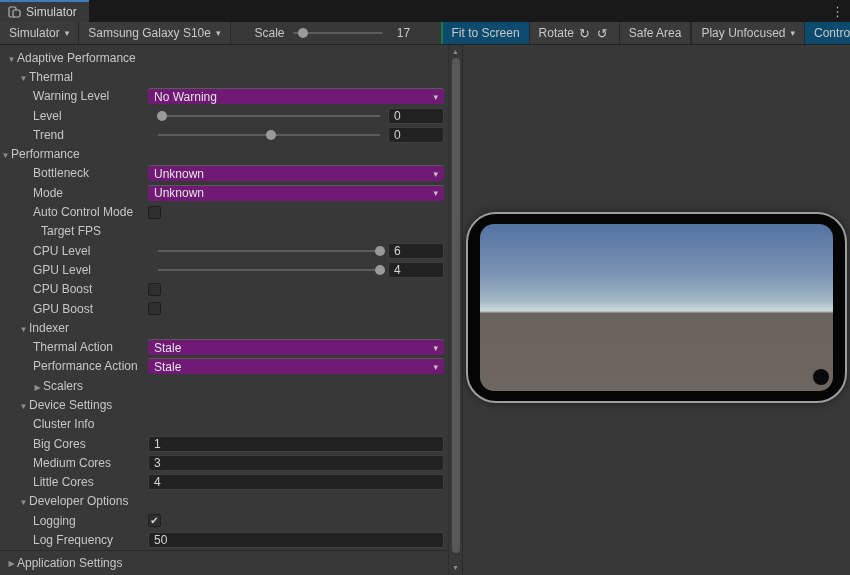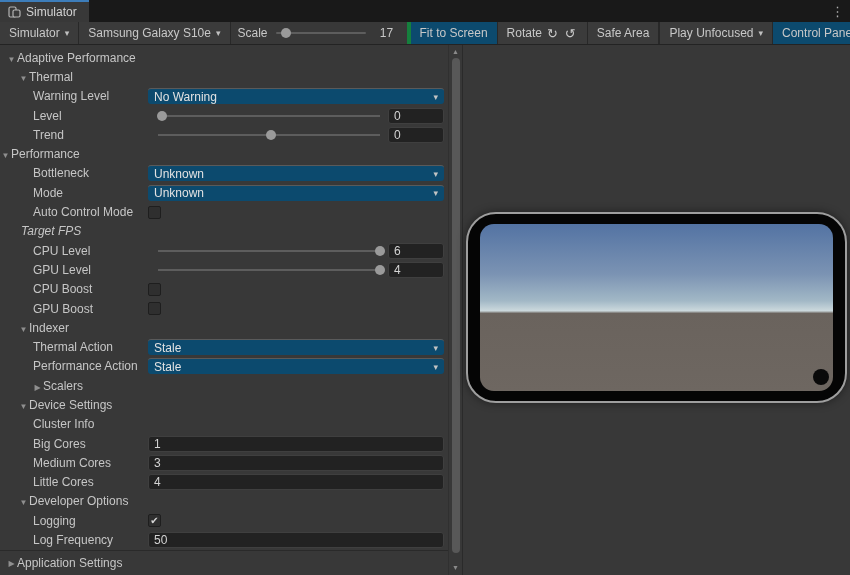--- a/index.html
+++ b/index.html
@@ -15,42 +15,42 @@
   .kebab { position:absolute; right:6px; top:0; height:22px; display:flex; align-items:center;
            color:#b0b0b0; font-size:13px; cursor:pointer; }
 
   
   .toolbar { height:23px; background:#313131; display:flex; align-items:stretch;
              border-bottom:1px solid #232323; color:#c8c8c8; font-size:12px; }
   .tbtn { display:flex; align-items:center; gap:5px; padding:0 9px; background:#3b3b3b;
           border-right:1px solid #282828; white-space:nowrap; cursor:pointer; }
   .tbtn.light { background:#0c4a6e; }
   .tb-caret { font-size:9px; color:#c0c0c0; }
-  .scale-group { display:flex; align-items:center; gap:8px; padding:0 7px; background:#383838;
-                 border-right:4px solid #15803d; }
+  .scale-group { display:flex; align-items:center; gap:8px; padding:0 24px; background:#383838;
+                 border-right:2px solid #15803d; }
   .scale-track { position:relative; width:90px; height:2px; background:#5d5d5d; border-radius:1px; }
   .scale-handle { position:absolute; top:50%; width:10px; height:10px; border-radius:50%;
                   background:#9a9a9a; transform:translate(-50%,-50%); }
   .scale-val { width:26px; text-align:center; }
   .rot-icons { font-size:13px; color:#c8c8c8; letter-spacing:2px; }
   .tb-spacer { flex:1; background:#333333; border-right:1px solid #282828; }
 
   
   .body { position:relative; display:flex; height:530px; }
   .panel { width:448px; background:#383838; display:flex; flex-direction:column; }
   .rows { flex:1; padding-top:3px; overflow:hidden; }
 
   .row { position:relative; height:19.3px; display:flex; align-items:center;
          color:#c6c6c6; font-size:12px; }
   .fold-arrow { font-size:8px; color:#8f8f8f; width:11px; display:inline-block; text-align:center; }
   .row-label { white-space:nowrap; }
   .ctrl { position:absolute; left:148px; right:4px; top:50%; transform:translateY(-50%);
           display:flex; align-items:center; height:16px; }
 
-  .dropdown { flex:1; height:16px; background:#0c4a6e; border-radius:3px; display:flex;
+  .dropdown { flex:1; height:16px; background:#701a75; border-radius:3px; display:flex;
               align-items:center; padding:0 6px; color:#e2e2e2; cursor:pointer;
               border-top:1px solid #5a5a5a; }
   .dropdown .dd-arrow { margin-left:auto; font-size:9px; color:#c4c4c4; }
 
   .slider-wrap { flex:1; display:flex; align-items:center; }
   .slider-track { position:relative; flex:1; height:2px; background:#5d5d5d; margin:0 8px 0 10px; }
   .slider-handle { position:absolute; top:50%; width:10px; height:10px; border-radius:50%;
                    background:#9a9a9a; transform:translate(-50%,-50%); cursor:pointer; }
   .valbox { width:56px; height:16px; background:#222222; border:1px solid #3f3f3f; border-radius:3px;
             color:#d4d4d4; display:flex; align-items:center; padding-left:5px; }
@@ -201,21 +201,21 @@
               </span>
             </span>
           </div>
           <div class="row">
             <span class="row-label" style="padding-left: 33px;">Auto Control Mode</span>
             <span class="ctrl">
               <span class="checkbox"></span>
             </span>
           </div>
           <div class="row">
-            <span class="row-label" style="padding-left: 21px; font-style: italic;">Target FPS</span>
+            <span class="row-label" style="padding-left: 41px;">Target FPS</span>
           </div>
           <div class="row">
             <span class="row-label" style="padding-left: 33px;">CPU Level</span>
             <span class="ctrl">
               <span class="slider-wrap">
                 <span class="slider-track">
                   <span class="slider-handle" style="left: 100%;"></span>
                 </span>
                 <span class="valbox">6</span>
               </span>

